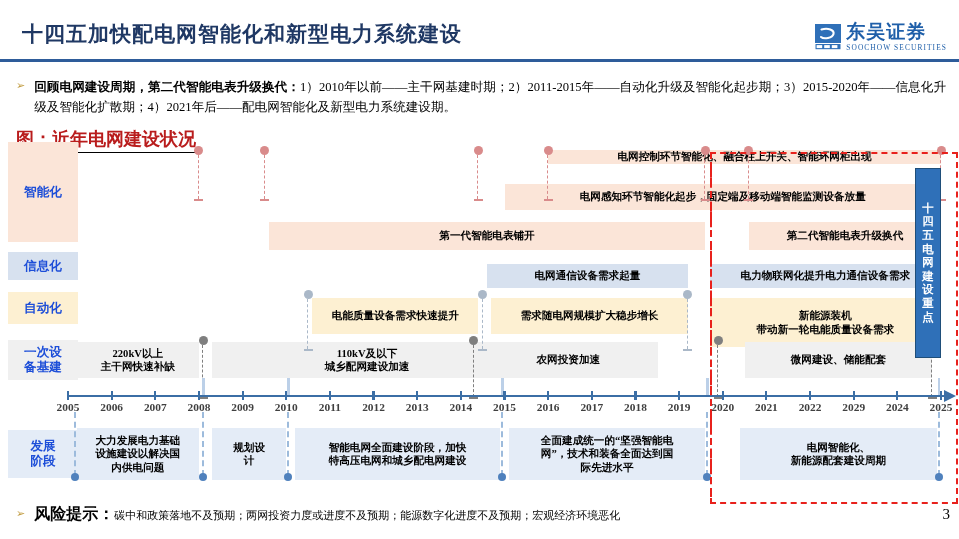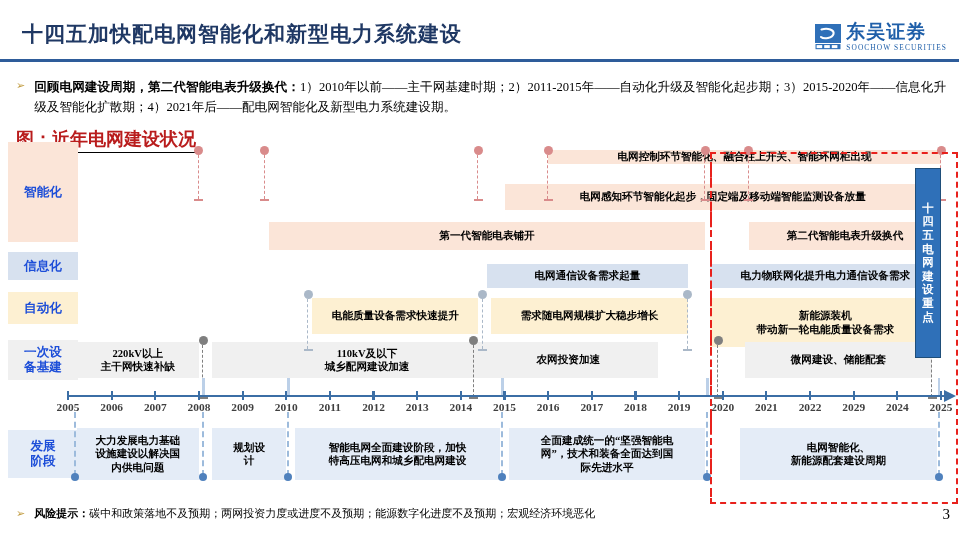--- a/index.html
+++ b/index.html
@@ -82,21 +82,21 @@
     position:absolute;background:#2f70b8;border:1.6px solid #1f4e79;
     display:flex;align-items:center;justify-content:center;
     color:#ffffff;font-size:11.4px;font-weight:bold;
     line-height:13.6px;text-align:center;box-sizing:border-box;padding:4px 1px;
   }
   #vert-tab span{display:block;}
 
   
   #risk{left:16px;top:506px;width:930px;}
   #risk-text{font-size:11px;line-height:15px;color:#000;}
-  #risk-text b{font-weight:bold;font-size:11px;}
+  #risk-text b{font-weight:bold;font-size:16px;}
   #pagenum{position:absolute;right:9px;top:506px;font-size:15px;color:#000;}
 </style>
 </head>
 <body>
 
 <div id="header">
   <div id="page-title">十四五加快配电网智能化和新型电力系统建设</div>
   <div id="header-rule"></div>
   <div id="logo">
     <div id="logo-mark">

